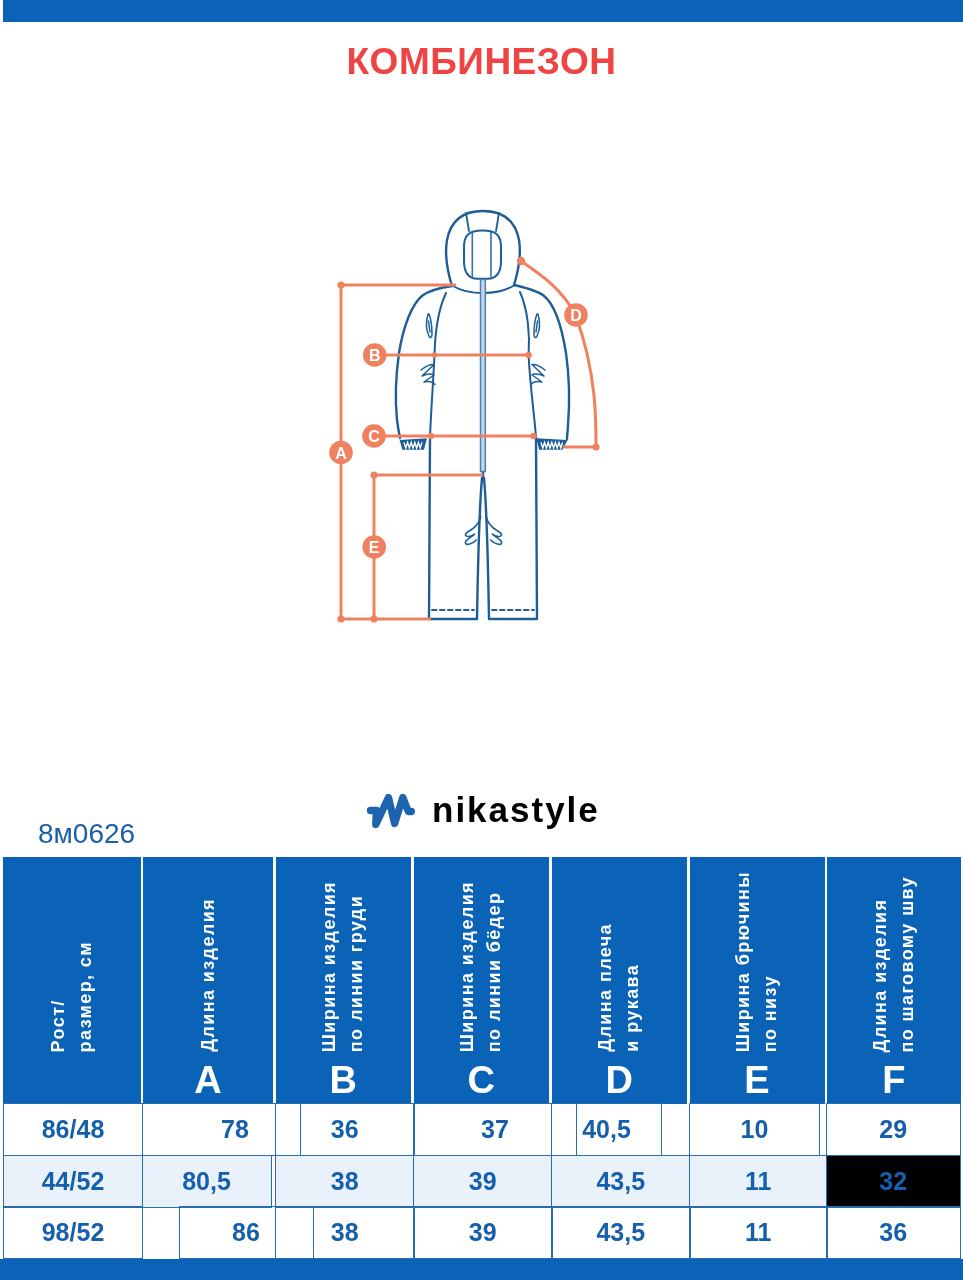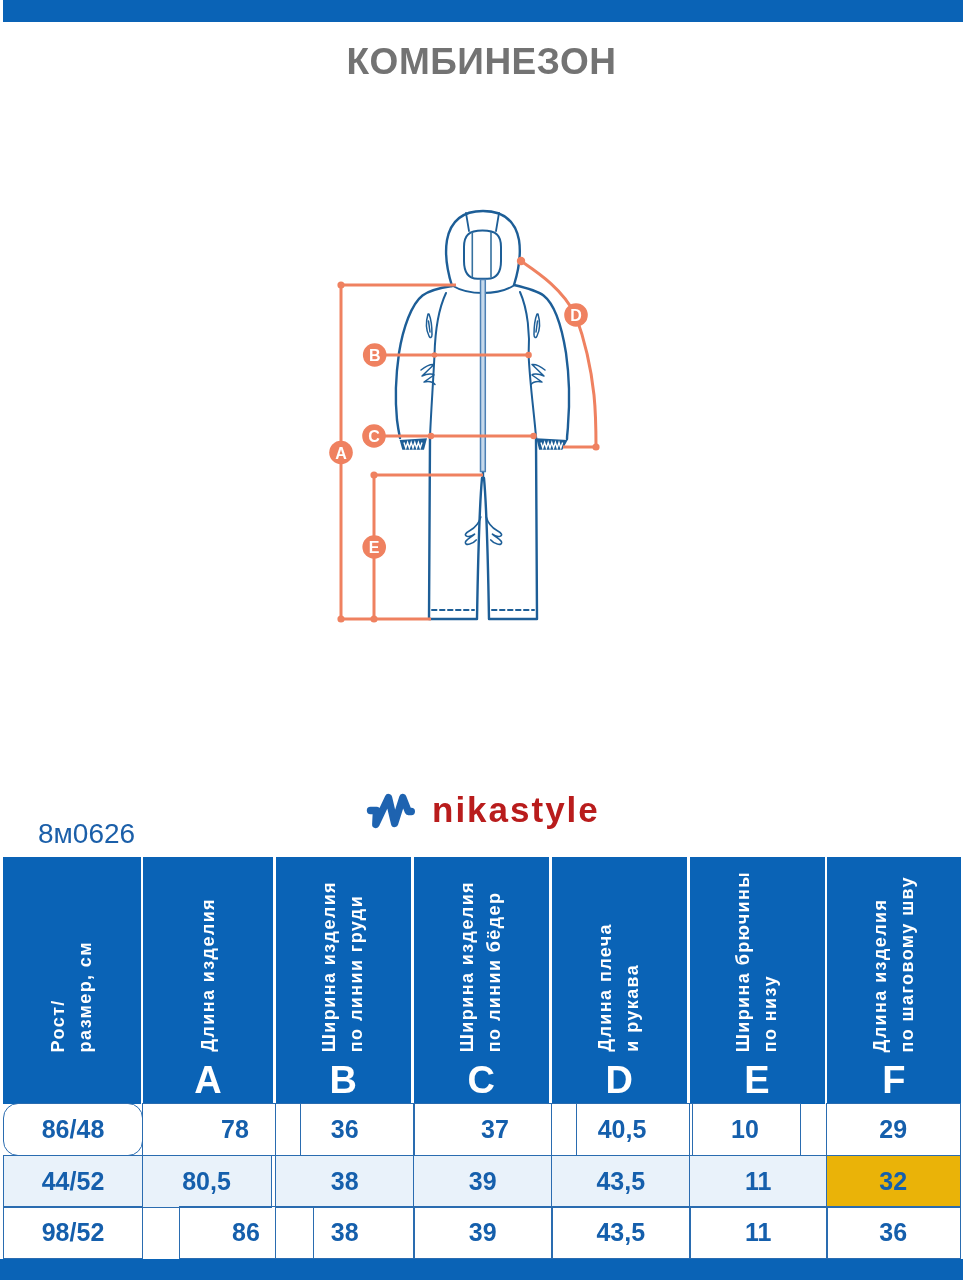--- a/index.html
+++ b/index.html
@@ -1,24 +1,24 @@
 <!DOCTYPE html>
 <html><head>
 <meta charset="utf-8">
 <style>
   html,body{margin:0;padding:0;}
   body{font-family:"Liberation Sans", sans-serif;}
   .page{position:relative;width:963px;height:1280px;background:#ffffff;overflow:hidden;}
   .topbar{position:absolute;left:3px;top:0;width:960px;height:22px;background:#0a63b6;}
   .botbar{position:absolute;left:0;top:1259px;width:963px;height:21px;background:#0a63b6;}
   .title{position:absolute;left:0;top:41px;width:963px;text-align:center;
-         font-size:37px;font-weight:bold;color:#737373;letter-spacing:0.5px;}
+         font-size:37px;font-weight:bold;color:#ef4444;letter-spacing:0.5px;}
   .code{position:absolute;left:38px;top:818px;font-size:28px;color:#1b5fa9;}
   .logotext{position:absolute;left:432px;top:790px;font-size:35px;font-weight:bold;
-            color:#b91c1c;letter-spacing:2px;}
+            color:#000000;letter-spacing:2px;}
   .hcell{position:absolute;top:857px;height:247px;background:#0a63b6;}
   .vt{position:absolute;bottom:52px;left:50%;transform:translateX(-50%) rotate(180deg);
       writing-mode:vertical-rl;color:#fff;font-weight:bold;font-size:18px;line-height:27px;
       letter-spacing:1.4px;white-space:pre;text-align:left;}
   .big{position:absolute;bottom:5px;left:0;width:100%;text-align:center;color:#fff;
        font-weight:bold;font-size:38px;line-height:1;}
   .drow{position:absolute;left:3px;width:957.5px;height:53px;}
   .dcell{position:absolute;top:0;height:100%;box-sizing:border-box;border:1.5px solid #2a6cb0;
          display:flex;align-items:center;justify-content:center;
          font-size:25px;font-weight:bold;color:#155fac;}
@@ -143,36 +143,36 @@
 по низу</div>
       <div class="big">E</div>
     </div>
   <div class="hcell" style="left:827px;width:133.5px;">
       <div class="vt">Длина изделия
 по шаговому шву</div>
       <div class="big">F</div>
     </div>
 
   <div class="drow" style="top:1103px;">
-    <div class="dcell" style="left:0;width:140px;border-radius:15px;">86/48</div>
+    <div class="dcell" style="left:0;width:140px;">86/48</div>
     <div class="dcell" style="left:138.5px;width:159px;padding-left:28px;">78</div>
     <div class="dcell" style="left:272px;width:139.5px;">36</div>
     <div class="dcell" style="left:410px;width:164px;">37</div>
-    <div class="dcell" style="left:548px;width:142px;">40,5</div>
-    <div class="dcell" style="left:686px;width:112px;">10</div>
+    <div class="dcell" style="left:548px;width:111px;">40,5</div>
+    <div class="dcell" style="left:686px;width:131px;">10</div>
     <div class="dcell" style="left:823px;width:134.5px;">29</div>
   </div>
   <div class="drow" style="top:1154.5px;">
     <div class="dcell" style="left:0;width:140px;background:#e9f2fa;">44/52</div>
     <div class="dcell" style="left:138.5px;width:130px;background:#e9f2fa;">80,5</div>
     <div class="dcell" style="left:272px;width:139.5px;background:#e9f2fa;">38</div>
     <div class="dcell" style="left:410px;width:139.5px;background:#e9f2fa;">39</div>
     <div class="dcell" style="left:548px;width:139.5px;background:#e9f2fa;">43,5</div>
     <div class="dcell" style="left:686px;width:138.5px;background:#e9f2fa;">11</div>
-    <div class="dcell" style="left:823px;width:134.5px;background:#eab308;">32</div>
+    <div class="dcell" style="left:823px;width:134.5px;background:#000000;">32</div>
   </div>
   <div class="drow" style="top:1206px;">
     <div class="dcell" style="left:0;width:140px;">98/52</div>
     <div class="dcell" style="left:138.5px;width:135px;margin-left:37px;">86</div>
     <div class="dcell" style="left:272px;width:139.5px;">38</div>
     <div class="dcell" style="left:410px;width:139.5px;">39</div>
     <div class="dcell" style="left:548px;width:139.5px;">43,5</div>
     <div class="dcell" style="left:686px;width:138.5px;">11</div>
     <div class="dcell" style="left:823px;width:134.5px;">36</div>
   </div>

